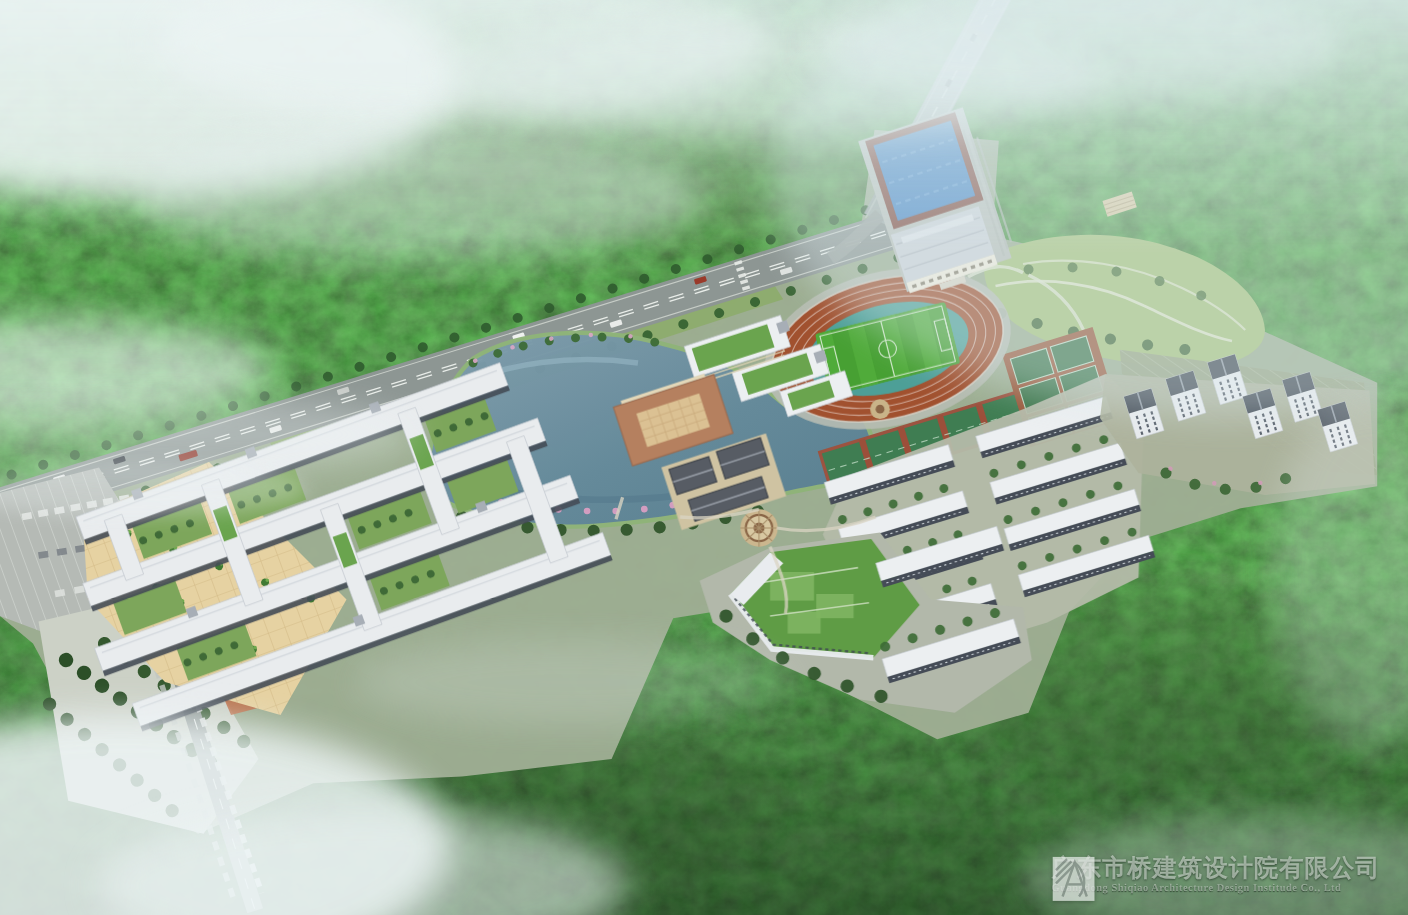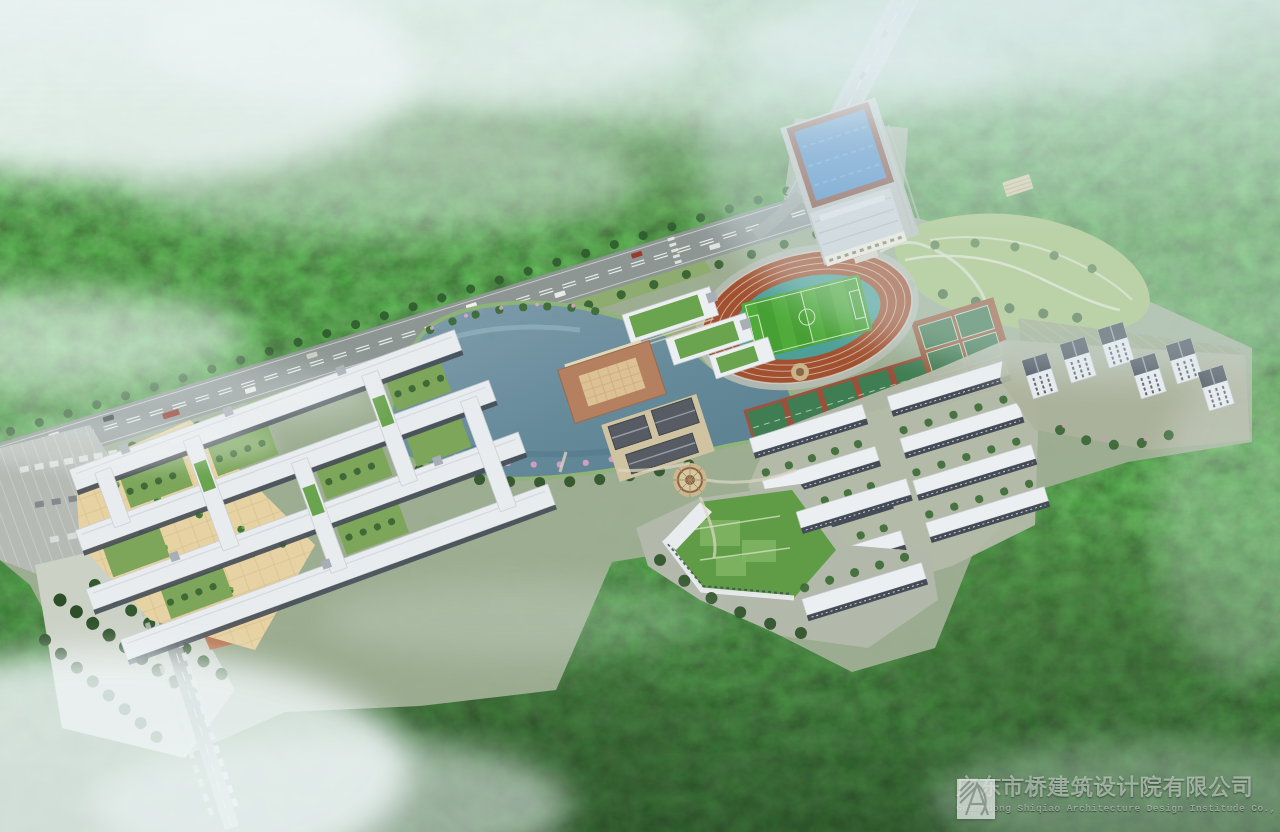--- a/index.html
+++ b/index.html
@@ -1,17 +1,17 @@
 <!DOCTYPE html>
 <html><head>
 <meta charset="utf-8">
 <style>
   html,body{margin:0;padding:0;background:#222;}
   .stage{position:relative;width:1280px;height:832px;overflow:hidden;background:#31502e;
-         font-family:Liberation Mono, monospace;}
+         font-family:Liberation Serif, serif;}
   .stage svg{position:absolute;left:0;top:0;}
   .watermark{position:absolute;left:956px;top:777px;display:flex;align-items:flex-start;gap:10px;z-index:30;}
   .wm-logo{flex:0 0 auto;opacity:.82;filter:drop-shadow(0 1px 2px rgba(15,30,18,.5));}
   .wm-lines{display:flex;flex-direction:column;}
   .wm-cn{font-size:22px;font-weight:bold;letter-spacing:1px;line-height:1.1;
          color:rgba(216,226,216,.62);text-shadow:0 1px 2px rgba(18,34,22,.6);white-space:nowrap;}
   .wm-en{font-size:9.5px;font-weight:bold;letter-spacing:.45px;margin-top:2px;
          color:rgba(206,217,206,.55);text-shadow:0 1px 1px rgba(18,34,22,.6);white-space:nowrap;}
 </style>
 </head>

